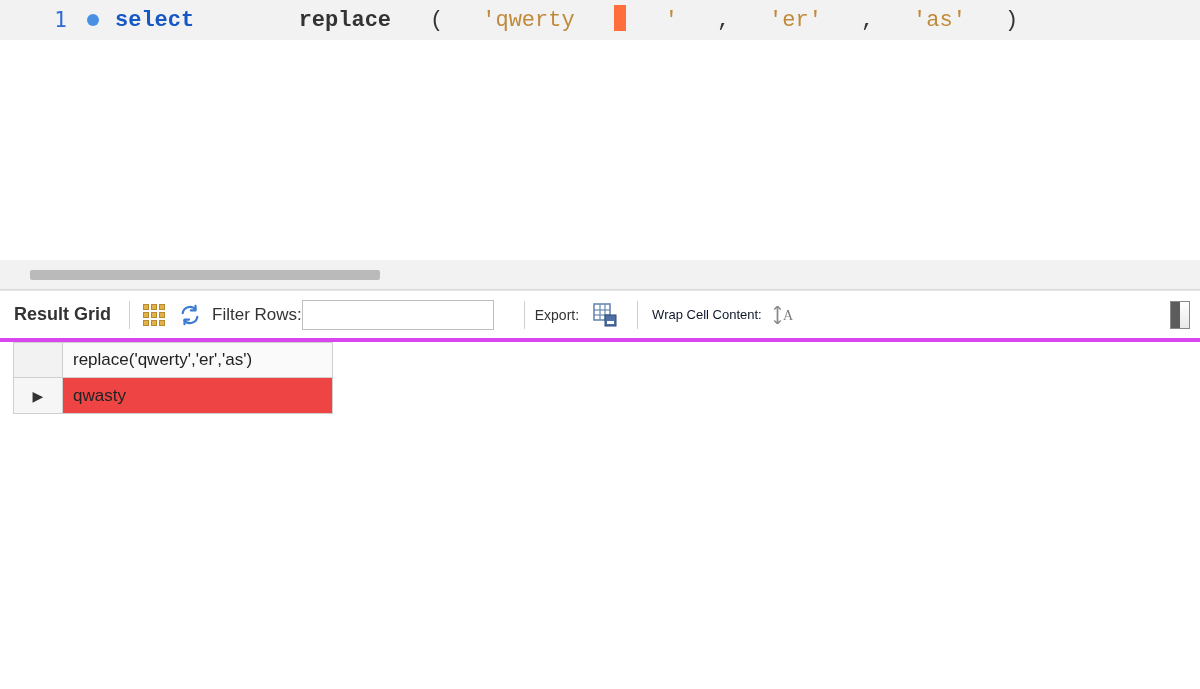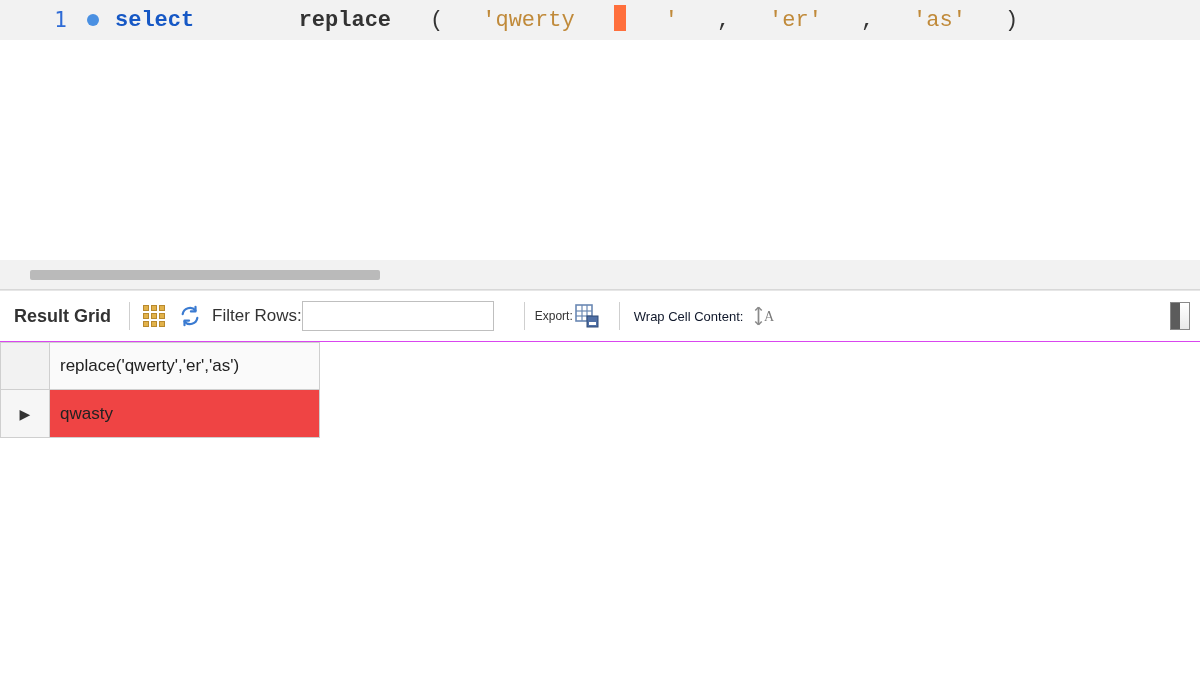--- a/index.html
+++ b/index.html
@@ -17,39 +17,39 @@
   .paren { color: #333; }
   .str { color: #c08a3a; font-family: Liberation Mono, monospace; }
   .comma { color: #333; }
   .cursor-block { display: inline-block; width: 12px; height: 26px; background: #ff6f3c; vertical-align: middle; position: relative; top: -2px; }
 
   
   .editor-hscroll { position: absolute; left: 0; right: 0; bottom: 0; height: 30px; background: #f2f2f2; border-bottom: 1px solid #d8d8d8; }
   .editor-hscroll-thumb { position: absolute; left: 30px; top: 10px; width: 350px; height: 10px; background: #bababa; border-radius: 2px; }
 
   
-  .result-toolbar { height: 52px; background: #fff; border-bottom: 1px solid #d946ef; border-top: 1px solid #e6e6e6; display: flex; align-items: center; padding: 0 10px 0 14px; }
+  .result-toolbar { height: 52px; background: #fff; border-bottom: 4px solid #d946ef; border-top: 1px solid #e6e6e6; display: flex; align-items: center; padding: 0 10px 0 14px; }
   .rg-label { font-weight: 700; color: #333; font-size: 18px; margin-right: 8px; }
   .vsep { width: 1px; height: 28px; background: #cfcfcf; margin: 0 10px; }
   .icon-btn { width: 28px; height: 28px; display: flex; align-items: center; justify-content: center; margin-right: 8px; cursor: pointer; }
   .icon-grid { display:grid; grid-template-columns:repeat(3,6px); grid-template-rows:repeat(3,6px); gap:2px; }
   .icon-grid span{ background:#e2b24a; border:1px solid #b8892e; }
   .icon-refresh svg { width: 22px; height: 22px; }
   .filter-label { font-size: 17px; color: #333; margin-right: 0; }
   .filter-input { width: 192px; height: 30px; border: 1px solid #bfbfbf; background: #fff; padding: 0 6px; font-size: 15px; }
-  .export-label { font-size: 12px; color: #333; margin-left: auto; margin-right: 0; }
+  .export-label { font-size: 14px; color: #333; margin-left: auto; margin-right: 12px; }
   .toolbar-group-right { margin-left: auto; display: flex; align-items: center; }
   .icon-export svg, .icon-wrap svg { width: 26px; height: 26px; }
   .wrap-label { font-size: 13px; color: #0f172a; margin: 0 8px 0 4px; }
   .panel-toggle { width: 20px; height: 28px; border: 1px solid #888; background: linear-gradient(#fff,#e9e9e9); margin-left: 12px; display:flex; }
   .panel-toggle .dark { width:50%; background:#5c5c5c; }
 
   
   .result-grid { display: flex; flex-direction: column; width: max-content; }
-  .grid-row { display: flex; height: 48px; }
+  .grid-row { display: flex; height: 36px; padding-left: 13px; }
   .row-handle { width: 50px; border: 1px solid #cfcfcf; border-top: none; background: #f6f6f6; display:flex; align-items:center; justify-content:center; font-size:14px; color:#555; }
   .grid-row.header .row-handle { border-top: 1px solid #cfcfcf; background:#f2f2f2; }
   .cell { border: 1px solid #cfcfcf; border-left: none; border-top: none; padding: 0 10px; display:flex; align-items:center; font-size: 17px; min-width: 270px; background:#ef4444; }
   .grid-row.header .cell { border-top: 1px solid #cfcfcf; background:#fafafa; font-weight: 400; }
   .row-cursor { font-size: 14px; color:#333; }
 
   .spacer-left { margin-left: 0; }
 </style>
 </head>
 <body>

